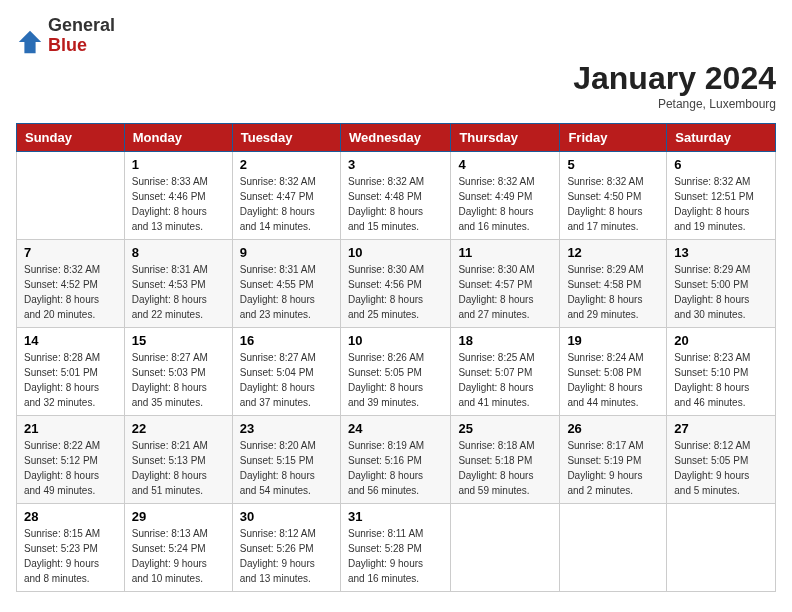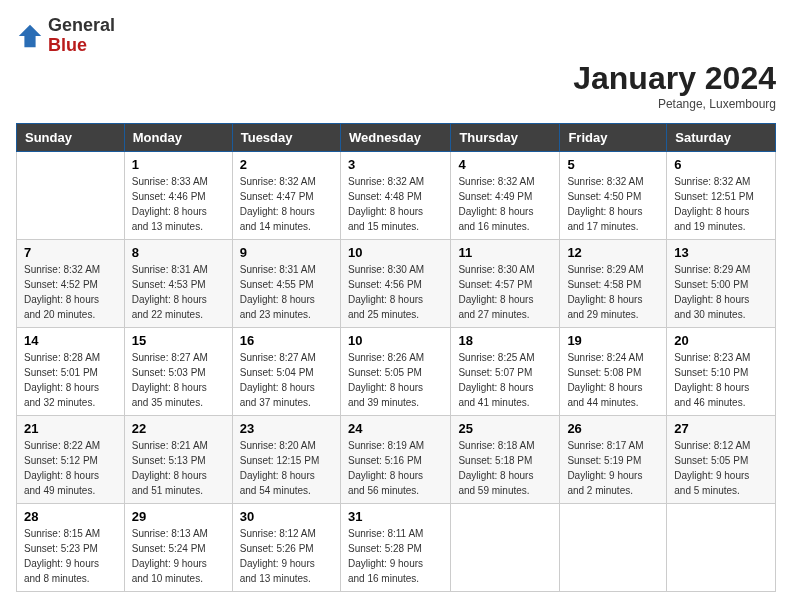--- a/index.html
+++ b/index.html
@@ -11,21 +11,21 @@
       padding: 16px;
     }
     .header {
       display: flex;
       justify-content: space-between;
       align-items: flex-start;
       margin-bottom: 12px;
     }
     .logo {
       display: flex;
-      align-items: center;
+      align-items: flex-end;
     }
     .logo-text {
       display: flex;
       flex-direction: column;
       font-size: 18px;
       font-weight: bold;
       line-height: 1.1;
     }
     .logo-general { color: #333; }
     .logo-blue { color: #b91c1c; }
@@ -47,21 +47,21 @@
       font-size: 12px;
       color: #444;
       font-weight: normal;
     }
     table {
       width: 100%;
       border-collapse: collapse;
       font-size: 11px;
     }
     thead tr th {
-      background-color: #404040;
+      background-color: #b91c1c;
       color: #fff;
       padding: 6px 8px;
       text-align: left;
       font-size: 13px;
       font-weight: bold;
       border: 1px solid #1a5a9a;
     }
     tbody tr td {
       border: 1px solid #ccc;
       padding: 5px 7px;
@@ -210,21 +210,21 @@
         <td>
           <span class="day-number">21</span>
           <div class="day-info"><span>Sunrise: 8:22 AM</span><br><span>Sunset: 5:12 PM</span><br><span>Daylight: 8 hours</span><br><span>and 49 minutes.</span></div>
         </td>
         <td>
           <span class="day-number">22</span>
           <div class="day-info"><span>Sunrise: 8:21 AM</span><br><span>Sunset: 5:13 PM</span><br><span>Daylight: 8 hours</span><br><span>and 51 minutes.</span></div>
         </td>
         <td>
           <span class="day-number">23</span>
-          <div class="day-info"><span>Sunrise: 8:20 AM</span><br><span>Sunset: 12:15 PM</span><br><span>Daylight: 8 hours</span><br><span>and 54 minutes.</span></div>
+          <div class="day-info"><span>Sunrise: 8:20 AM</span><br><span>Sunset: 5:15 PM</span><br><span>Daylight: 8 hours</span><br><span>and 54 minutes.</span></div>
         </td>
         <td>
           <span class="day-number">24</span>
           <div class="day-info"><span>Sunrise: 8:19 AM</span><br><span>Sunset: 5:16 PM</span><br><span>Daylight: 8 hours</span><br><span>and 56 minutes.</span></div>
         </td>
         <td>
           <span class="day-number">25</span>
           <div class="day-info"><span>Sunrise: 8:18 AM</span><br><span>Sunset: 5:18 PM</span><br><span>Daylight: 8 hours</span><br><span>and 59 minutes.</span></div>
         </td>
         <td>

